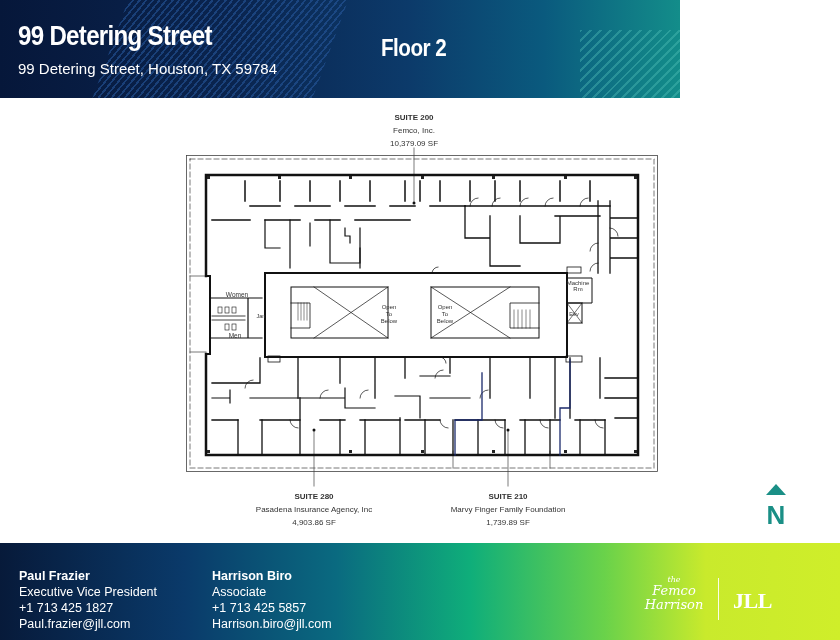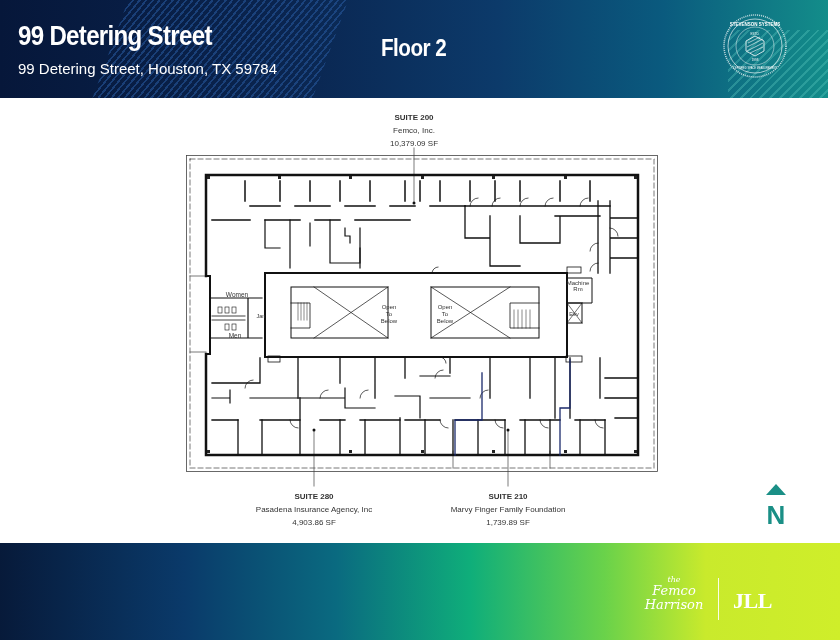--- a/index.html
+++ b/index.html
@@ -1,21 +1,21 @@
 <!DOCTYPE html>
 <html><head>
 <meta charset="utf-8">
 <style>
   * { margin:0; padding:0; box-sizing:border-box; }
   html, body { width:840px; height:640px; overflow:hidden; background:#ffffff; }
   body { position:relative; font-family:"Liberation Sans", sans-serif; }
 
   
   .header {
-    position:absolute; left:0; top:0; width:828px; height:98px;
+    position:absolute; left:0; top:0; width:680px; height:98px;
     background: linear-gradient(90deg, #06173a 0%, #0a2550 35%, #0c3a6a 60%, #0a5a7e 80%, #138d8a 100%);
     overflow:hidden;
   }
   .header .stripes {
     position:absolute; left:110px; top:-20px; width:220px; height:140px;
     background: repeating-linear-gradient(115deg, rgba(40,90,160,0.55) 0px, rgba(40,90,160,0.55) 2px, transparent 2px, transparent 6px);
     transform: skewX(-20deg);
   }
   .header .stripes-right {
     position:absolute; right:-20px; top:30px; width:120px; height:90px;
@@ -218,20 +218,32 @@
     </g>
   </svg>
 </div>
 
 <svg class="north" viewBox="0 0 28 44">
   <polygon points="14,0 24,11 4,11" fill="#1a8f86"></polygon>
   <text x="14" y="40" text-anchor="middle" font-family="Liberation Sans, sans-serif" font-weight="bold" font-size="26" fill="#1a8f86">N</text>
 </svg>
 
 <div class="footer">
+  <div class="contact" style="left:19px;">
+    <div class="name">Paul Frazier</div>
+    <div>Executive Vice President</div>
+    <div>+1 713 425 1827</div>
+    <div>Paul.frazier@jll.com</div>
+  </div>
+  <div class="contact" style="left:212px;">
+    <div class="name">Harrison Biro</div>
+    <div>Associate</div>
+    <div>+1 713 425 5857</div>
+    <div>Harrison.biro@jll.com</div>
+  </div>
 
   <div class="finger-logo">
     <span class="the">the</span>
     <div>Femco</div>
     <div>Harrison</div>
   </div>
   <div class="logo-divider"></div>
   <div class="jll-logo">
     <svg width="34" height="30" viewBox="0 0 34 30">
       <g fill="none" stroke="#fff" stroke-width="1.6">

